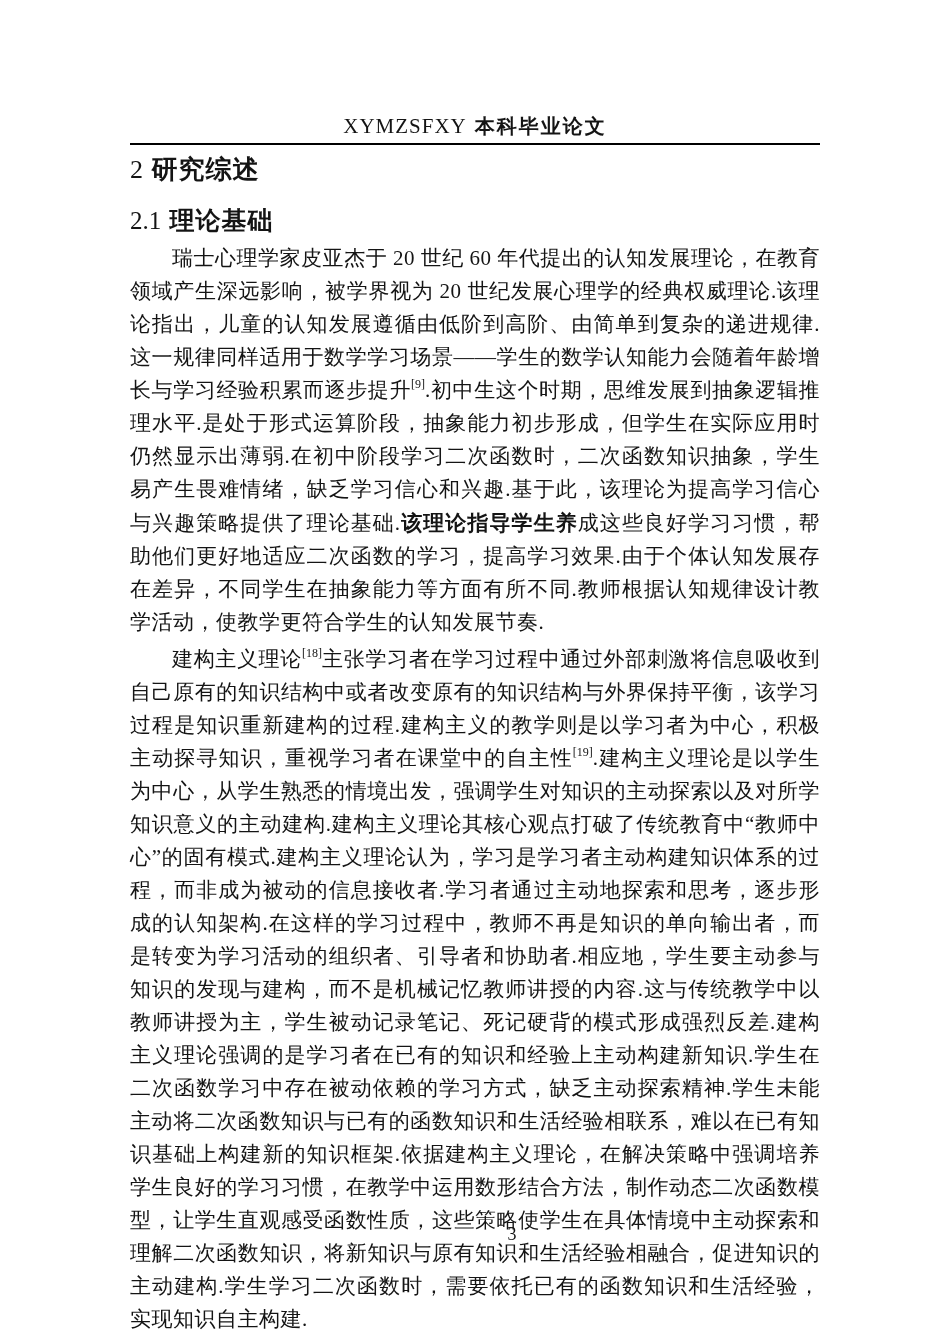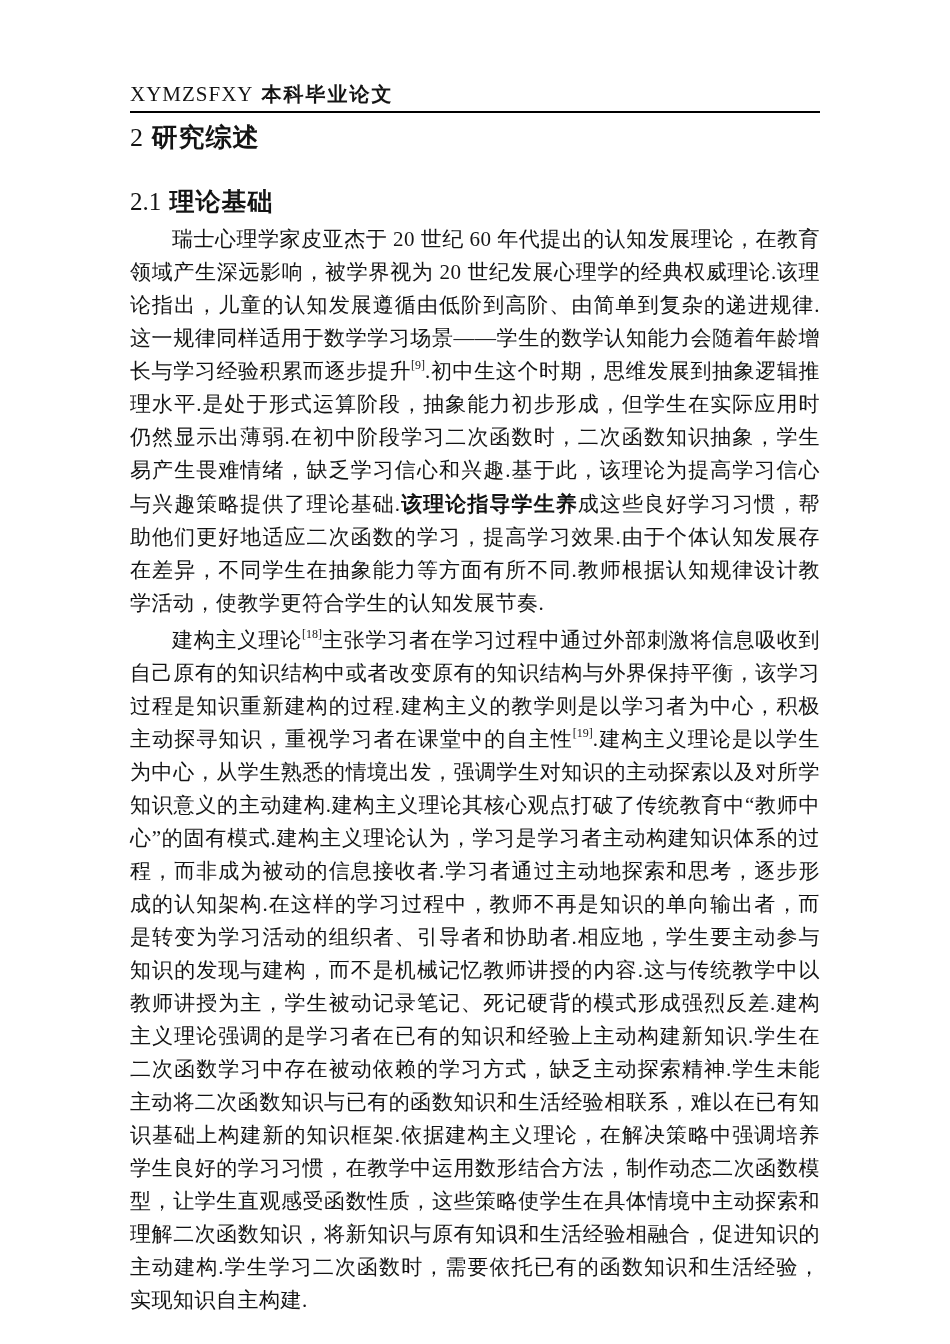--- a/index.html
+++ b/index.html
@@ -21,23 +21,24 @@
     background: #ffffff;
   }
   .content {
     position: absolute;
     left: 130px;
     top: 0;
     width: 690px;
   }
   
   .running-head {
-    padding-top: 82px;
+    padding-top: 114px;
     padding-bottom: 3px;
     border-bottom: 2px solid #000000;
+    text-align: center;
     white-space: nowrap;
     line-height: 24px;
   }
   .hdr-latin {
     font-family: "Liberation Serif", "DejaVu Serif", serif;
     font-size: 21px;
     letter-spacing: 1px;
   }
   .hdr-cn {
     font-family: "Liberation Serif", "DejaVu Serif", serif;
@@ -55,21 +56,21 @@
   .hnum {
     font-family: "Liberation Serif", "DejaVu Serif", serif;
     margin-right: 0.33em;
   }
   .htext {
     font-family: "Liberation Sans", "DejaVu Sans", sans-serif;
     font-weight: 700;
     letter-spacing: 1px;
   }
   h1 { font-size: 26px; margin-top: 7px; }
-  h2 { font-size: 25px; margin-top: 29px; }
+  h2 { font-size: 25px; margin-top: 16px; }
   h3 { font-size: 24px; margin-top: 14px; }
   h4 { font-size: 24px; margin-top: 3px; }
   
   p.body-para {
     margin: 4px 0 0 0;
     font-size: 21px;
     line-height: 33px;
     letter-spacing: 0.5px;
     text-align: justify;
     text-indent: 2em;

